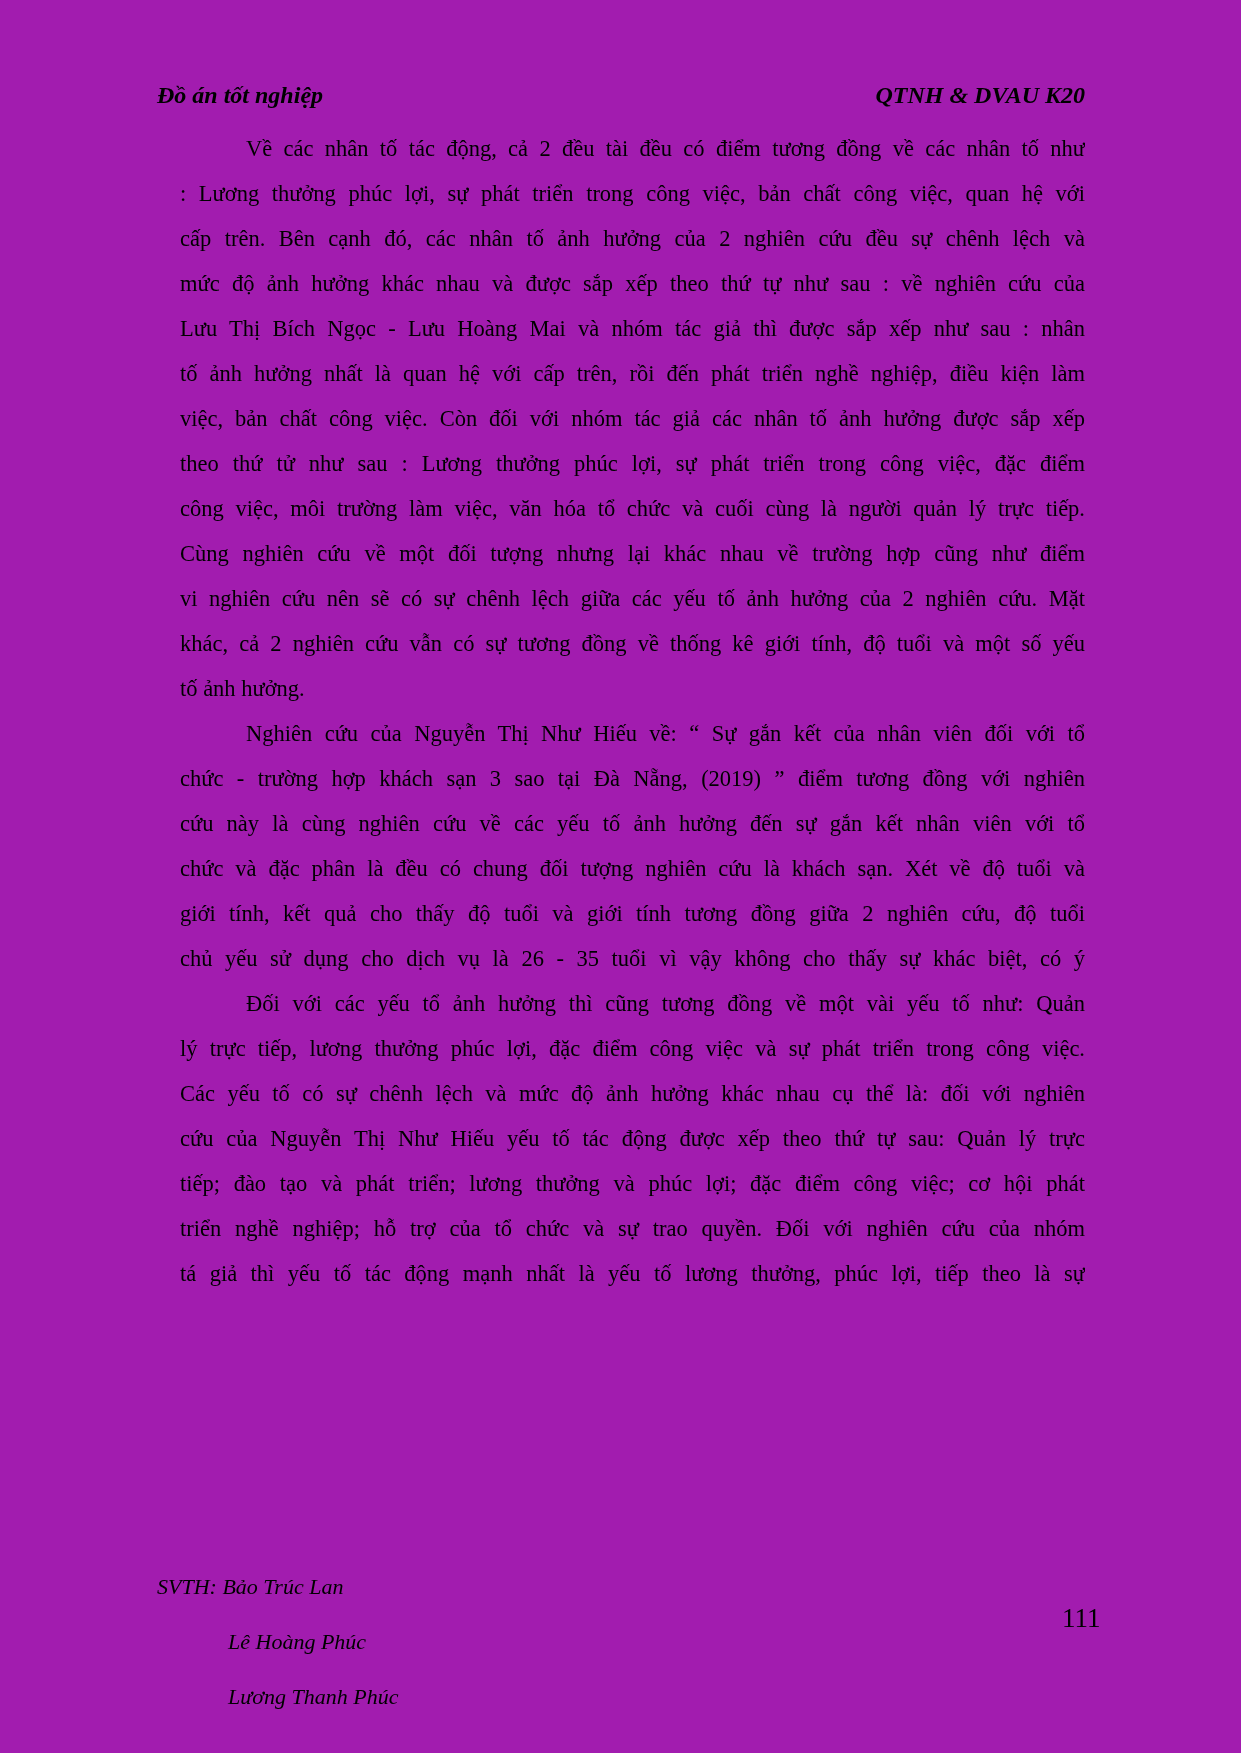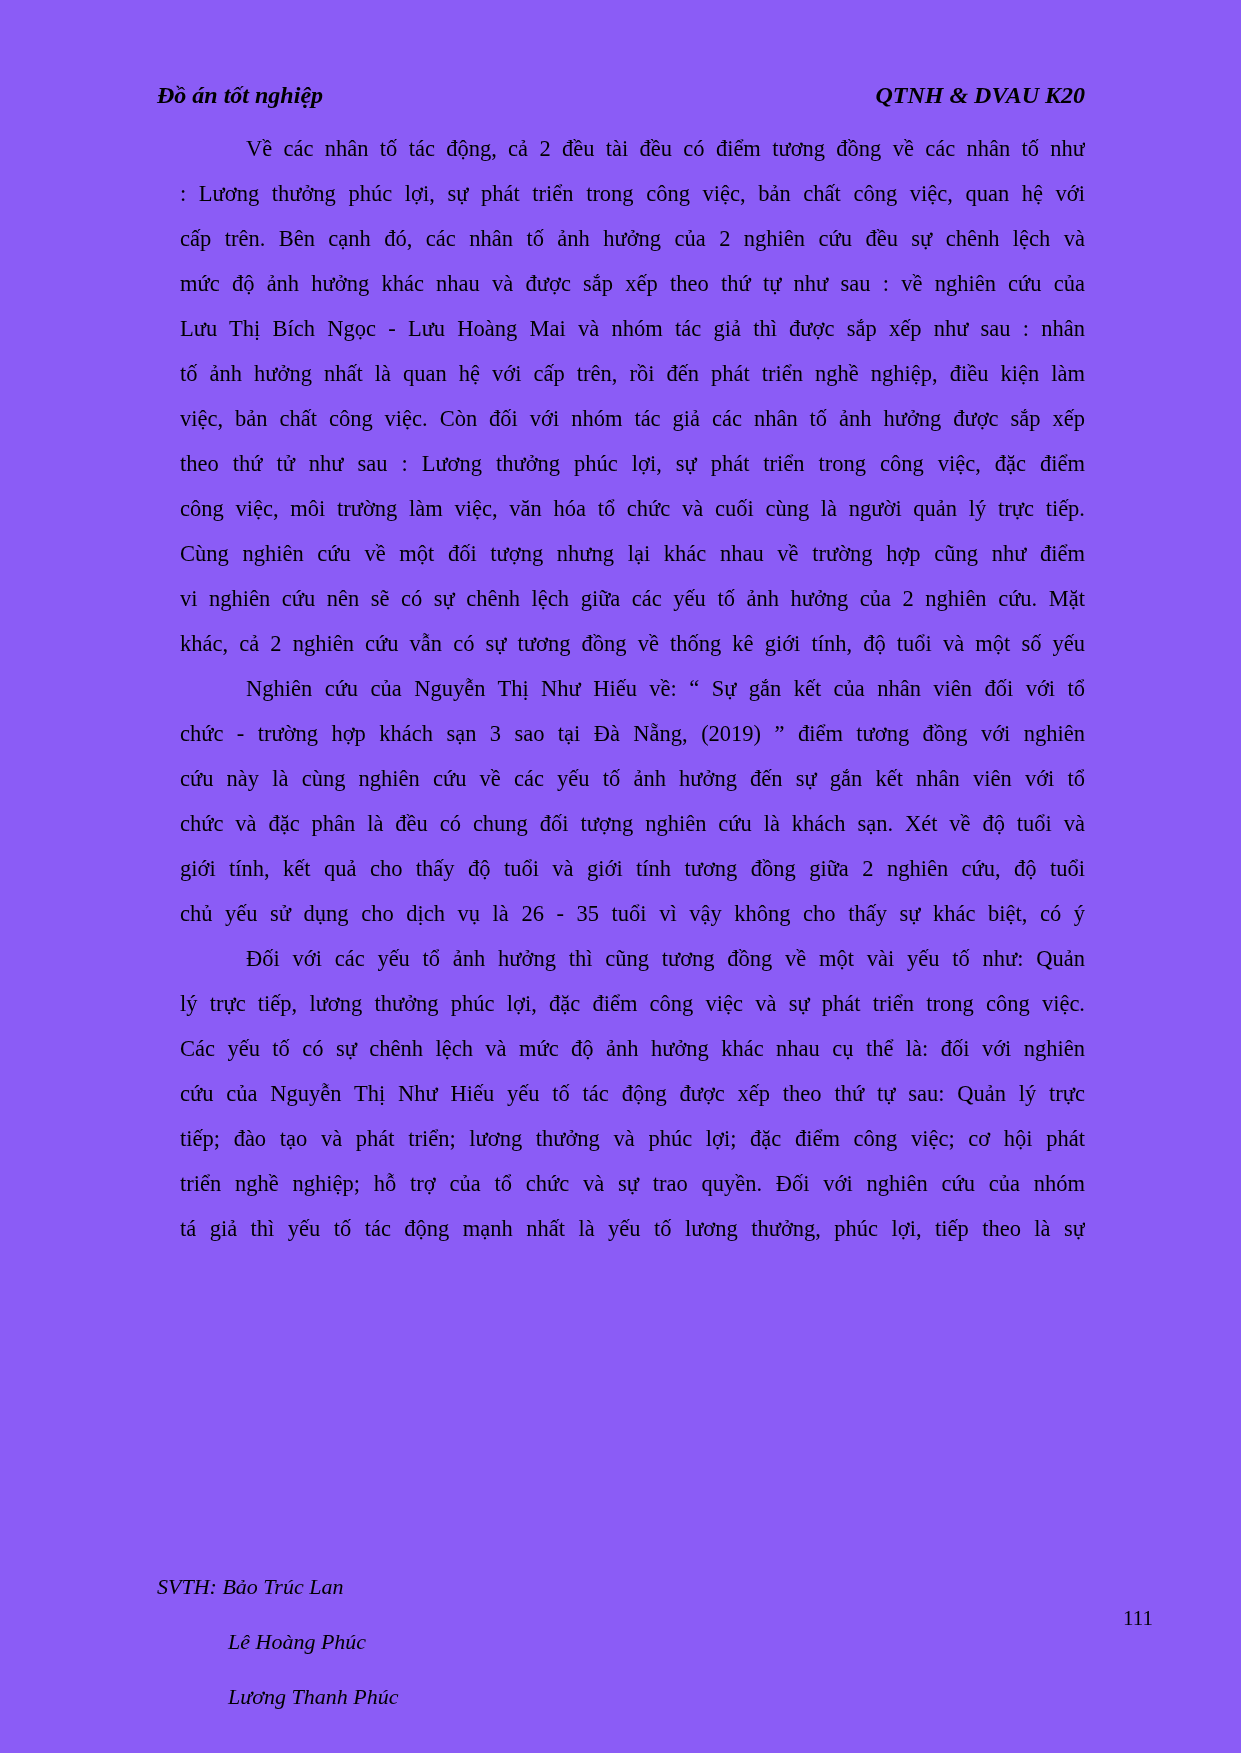--- a/index.html
+++ b/index.html
@@ -1,20 +1,20 @@
 <!DOCTYPE html>
 <html><head>
 <meta charset="utf-8">
 <style>
   html, body { margin: 0; padding: 0; background: #ffffff; }
   .page {
     position: relative;
     width: 1241px;
     height: 1753px;
-    background: #8b5cf6;
+    background: #a21caf;
     color: #000000;
     font-family: "Liberation Serif", "DejaVu Serif", serif;
     overflow: hidden;
   }
   .header {
     position: absolute;
     top: 82px;
     left: 157px;
     width: 928px;
     display: flex;
@@ -50,23 +50,23 @@
     top: 1547px;
     left: 157px;
     font-size: 22px;
     font-style: italic;
     line-height: 31px;
   }
   .footer .fline { height: 31px; margin-top: 24px; }
   .footer .fline.indent { padding-left: 71px; }
   .page-number {
     position: absolute;
-    left: 1123px;
+    left: 1062px;
     top: 1603px;
-    font-size: 21px;
+    font-size: 27px;
     line-height: 31px;
   }
 </style>
 </head>
 <body>
 
 <div class="page">
   <div class="header">
     <span>Đồ án tốt nghiệp</span>
     <span>QTNH &amp; DVAU K20</span>
@@ -79,20 +79,21 @@
         <div class="line">cấp trên. Bên cạnh đó, các nhân tố ảnh hưởng của 2 nghiên cứu đều sự chênh lệch và</div>
         <div class="line">mức độ ảnh hưởng khác nhau và được sắp xếp theo thứ tự như sau : về nghiên cứu của</div>
         <div class="line">Lưu Thị Bích Ngọc - Lưu Hoàng Mai và nhóm tác giả thì được sắp xếp như sau : nhân</div>
         <div class="line">tố ảnh hưởng nhất là quan hệ với cấp trên, rồi đến phát triển nghề nghiệp, điều kiện làm</div>
         <div class="line">việc, bản chất công việc. Còn đối với nhóm tác giả các nhân tố ảnh hưởng được sắp xếp</div>
         <div class="line">theo thứ tử như sau : Lương thưởng phúc lợi, sự phát triển trong công việc, đặc điểm</div>
         <div class="line">công việc, môi trường làm việc, văn hóa tổ chức và cuối cùng là người quản lý trực tiếp.</div>
         <div class="line">Cùng nghiên cứu về một đối tượng nhưng lại khác nhau về trường hợp cũng như điểm</div>
         <div class="line">vi nghiên cứu nên sẽ có sự chênh lệch giữa các yếu tố ảnh hưởng của 2 nghiên cứu. Mặt</div>
         <div class="line">khác, cả 2 nghiên cứu vẫn có sự tương đồng về thống kê giới tính, độ tuổi và một số yếu</div>
+        <div class="line last">tố ảnh hưởng.</div>
       </div>
       <div class="para body indent">
         <div class="line">Nghiên cứu của  Nguyễn Thị Như Hiếu về: “ Sự gắn kết của nhân viên đối với tổ</div>
         <div class="line">chức - trường hợp khách sạn 3 sao tại Đà Nẵng, (2019) ” điểm tương đồng với nghiên</div>
         <div class="line">cứu này là cùng nghiên cứu về các yếu tố ảnh hưởng đến sự gắn kết nhân viên với tổ</div>
         <div class="line">chức và đặc phân là đều có chung đối tượng nghiên cứu là khách sạn. Xét về độ tuổi và</div>
         <div class="line">giới tính, kết quả cho thấy độ tuổi và giới tính tương đồng giữa 2 nghiên cứu, độ tuổi</div>
         <div class="line">chủ yếu sử dụng cho dịch vụ là 26 - 35 tuổi vì vậy không cho thấy sự khác biệt, có ý</div>
       </div>
       <div class="para body indent">

